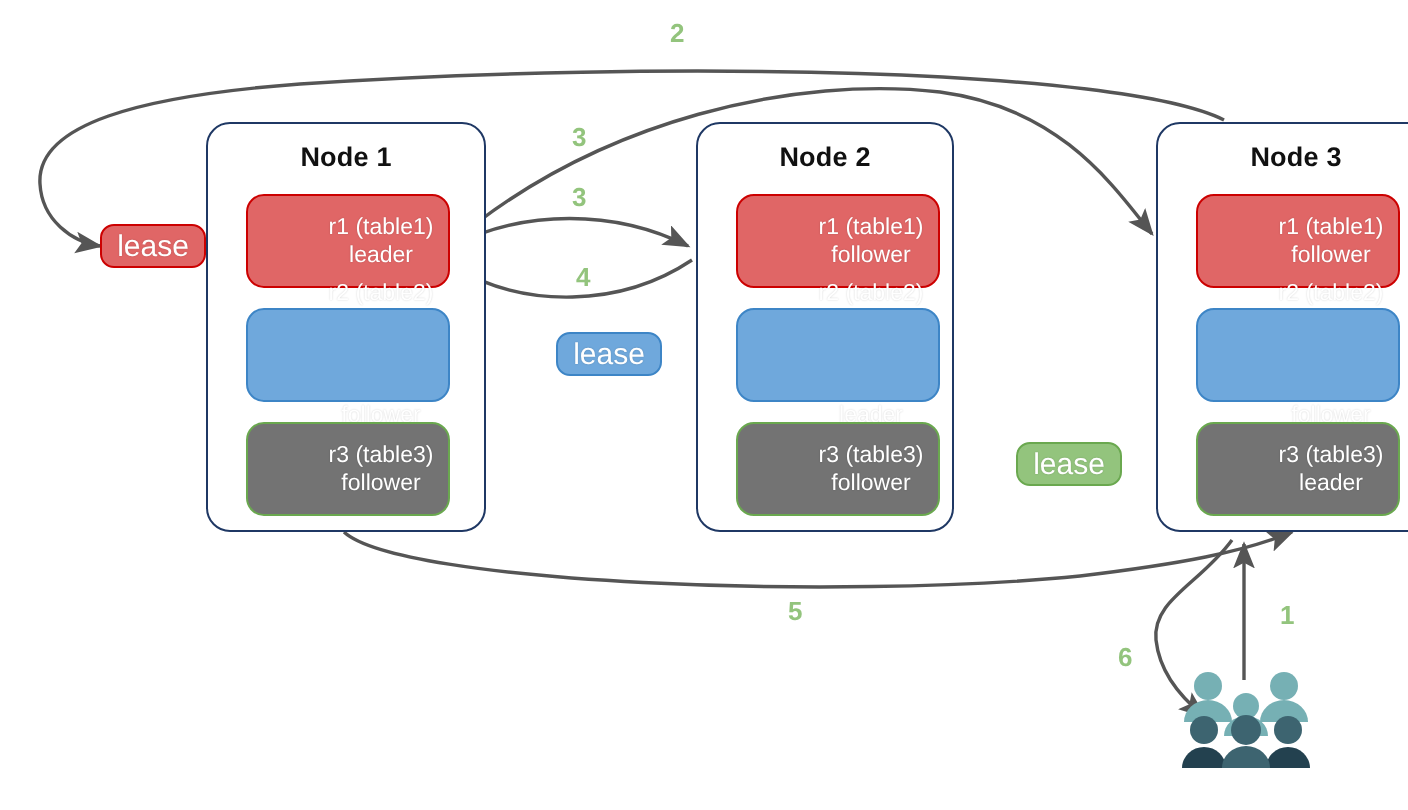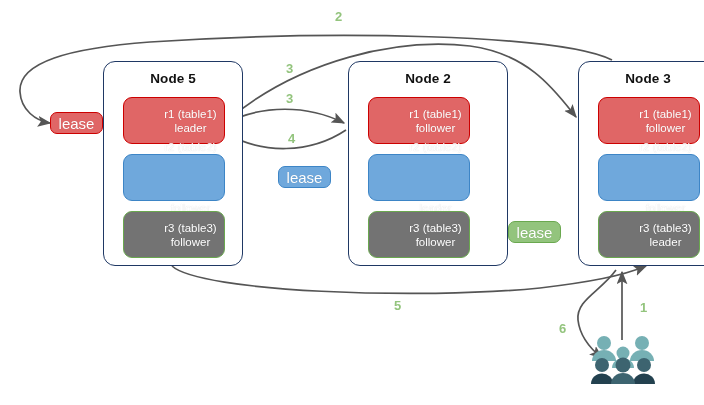--- a/index.html
+++ b/index.html
@@ -103,36 +103,36 @@
 
   <div class="steplabel" style="left:335px;top:10px;">2</div>
   <div class="steplabel" style="left:286px;top:62px;">3</div>
   <div class="steplabel" style="left:286px;top:92px;">3</div>
   <div class="steplabel" style="left:288px;top:132px;">4</div>
   <div class="steplabel" style="left:394px;top:299px;">5</div>
   <div class="steplabel" style="left:640px;top:301px;">1</div>
   <div class="steplabel" style="left:559px;top:322px;">6</div>
 
   <div class="node" style="left:103px;top:61px;width:140px;height:205px;">
-    <div class="node-title">Node 5</div>
+    <div class="node-title">Node 1</div>
     <div class="rep red" style="left:19px;top:35px;width:102px;height:47px;">
       <span class="l1">r1 (table1)</span>
       <span class="l2">leader</span>
     </div>
     <div class="rep blue" style="left:19px;top:92px;width:102px;height:47px;">
       <span class="l1">r2 (table2)</span>
       <span class="l2">follower</span>
     </div>
     <div class="rep green" style="left:19px;top:149px;width:102px;height:47px;">
       <span class="l1">r3 (table3)</span>
       <span class="l2">follower</span>
     </div>
   </div>
 
-  <div class="node" style="left:348px;top:61px;width:160px;height:205px;">
+  <div class="node" style="left:348px;top:61px;width:129px;height:205px;">
     <div class="node-title">Node 2</div>
     <div class="rep red" style="left:19px;top:35px;width:102px;height:47px;">
       <span class="l1">r1 (table1)</span>
       <span class="l2">follower</span>
     </div>
     <div class="rep blue" style="left:19px;top:92px;width:102px;height:47px;">
       <span class="l1">r2 (table2)</span>
       <span class="l2">leader</span>
     </div>
     <div class="rep green" style="left:19px;top:149px;width:102px;height:47px;">

